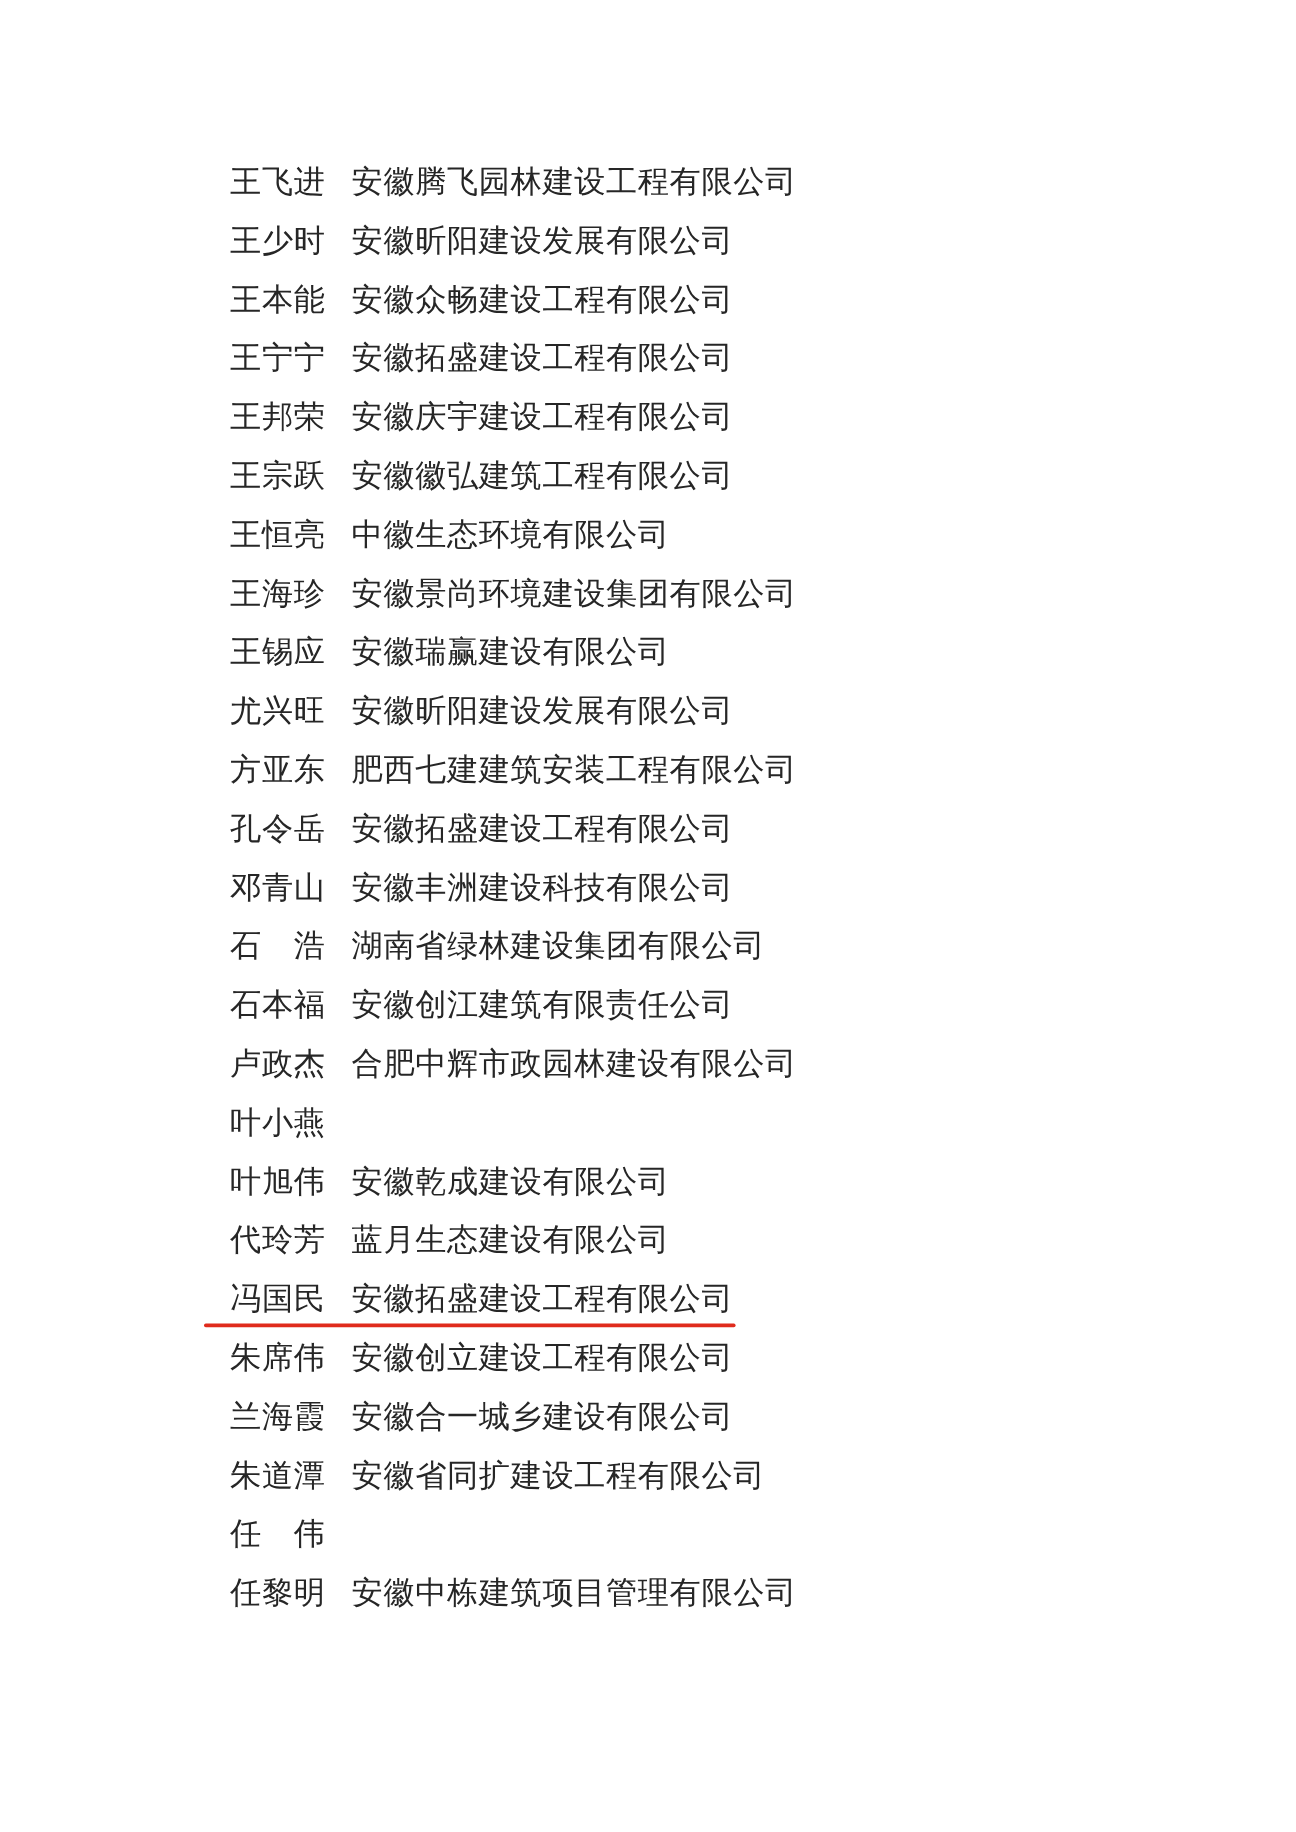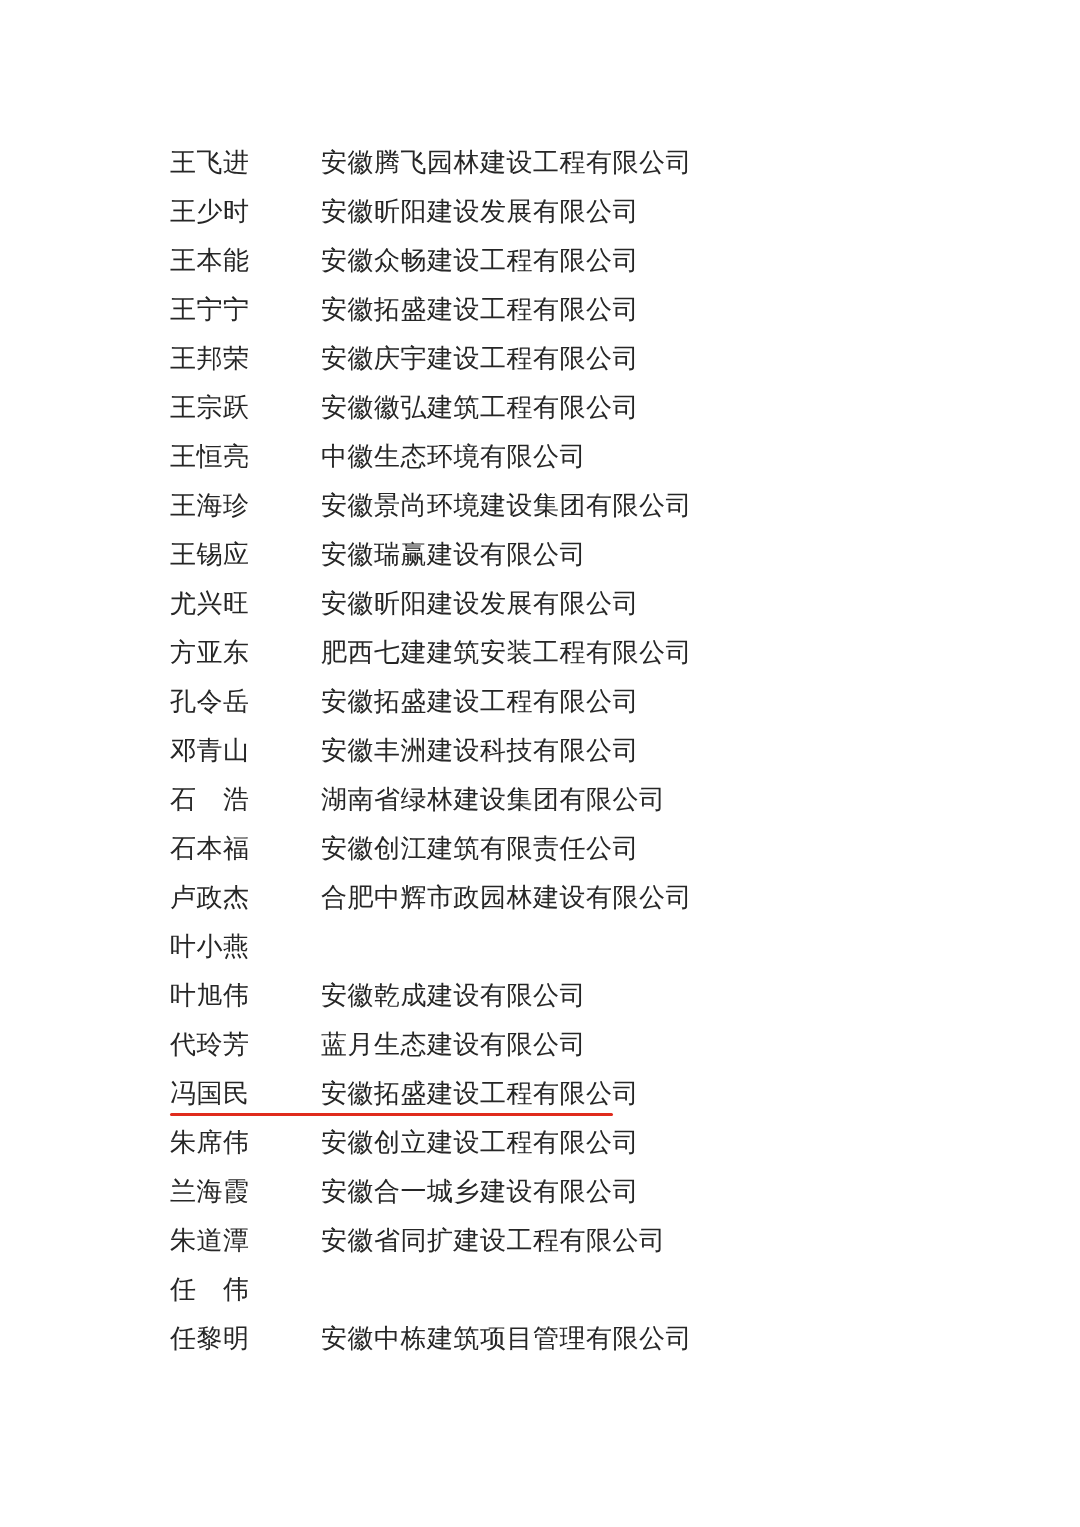--- a/index.html
+++ b/index.html
@@ -12,40 +12,40 @@
     width: 1080px;
     height: 1527px;
     background: #ffffff;
     overflow: hidden;
     font-family: "DejaVu Serif", "Liberation Serif", serif;
     color: #262626;
   }
   .rows {
     position: absolute;
     left: 170px;
-    top: 138px;
+    top: 128px;
+    text-align: center;
   }
   .row {
     position: relative;
     display: flex;
     align-items: center;
     height: 49px;
     font-size: 26px;
     line-height: 49px;
     white-space: nowrap;
   }
   .name {
     display: inline-block;
     width: 123px;
     letter-spacing: 0.5px;
   }
   .company {
     display: inline-block;
     letter-spacing: 0.5px;
-    margin-left: 28px;
   }
   .red-underline {
     position: absolute;
     left: 0;
     bottom: 2px;
     width: 443px;
     height: 3px;
     background: #e02b1d;
     border-radius: 2px;
   }

